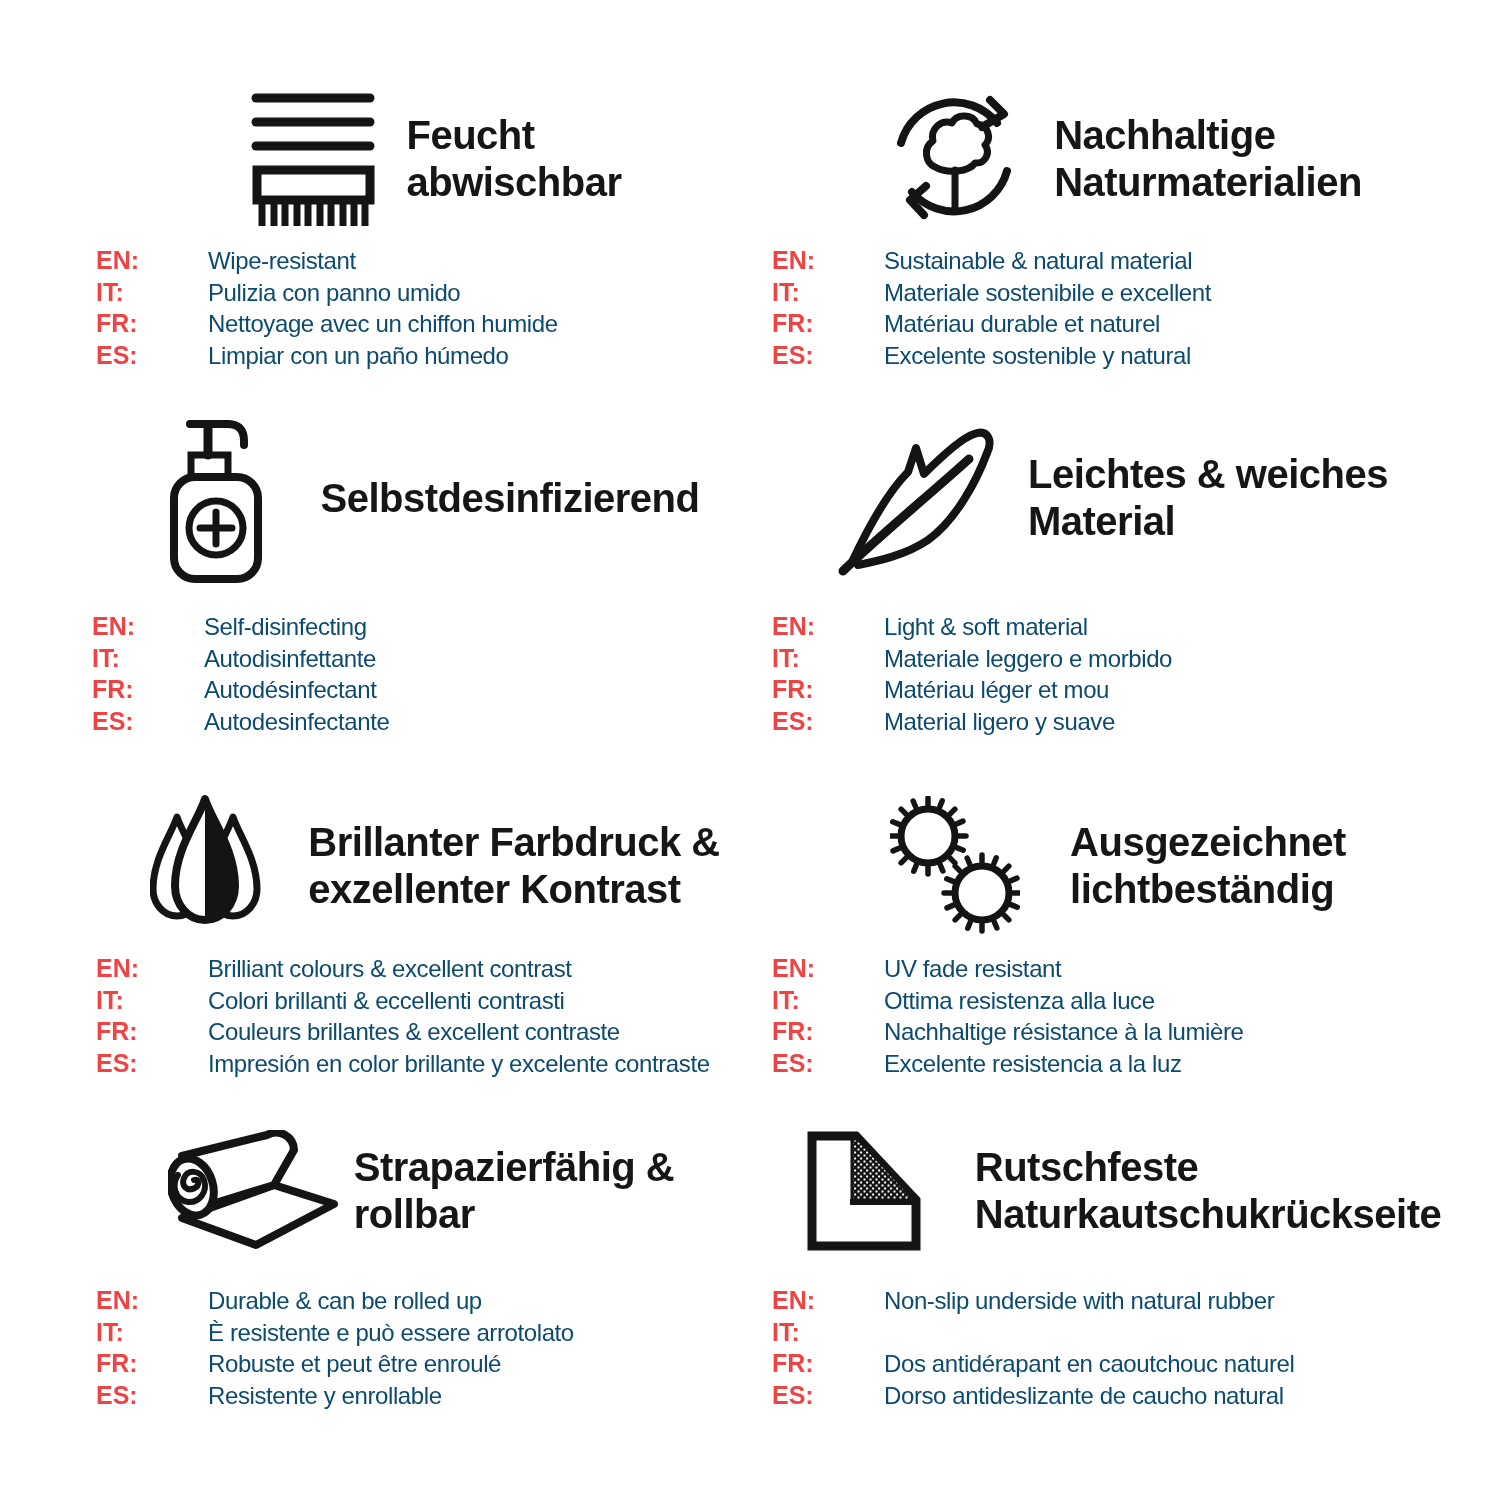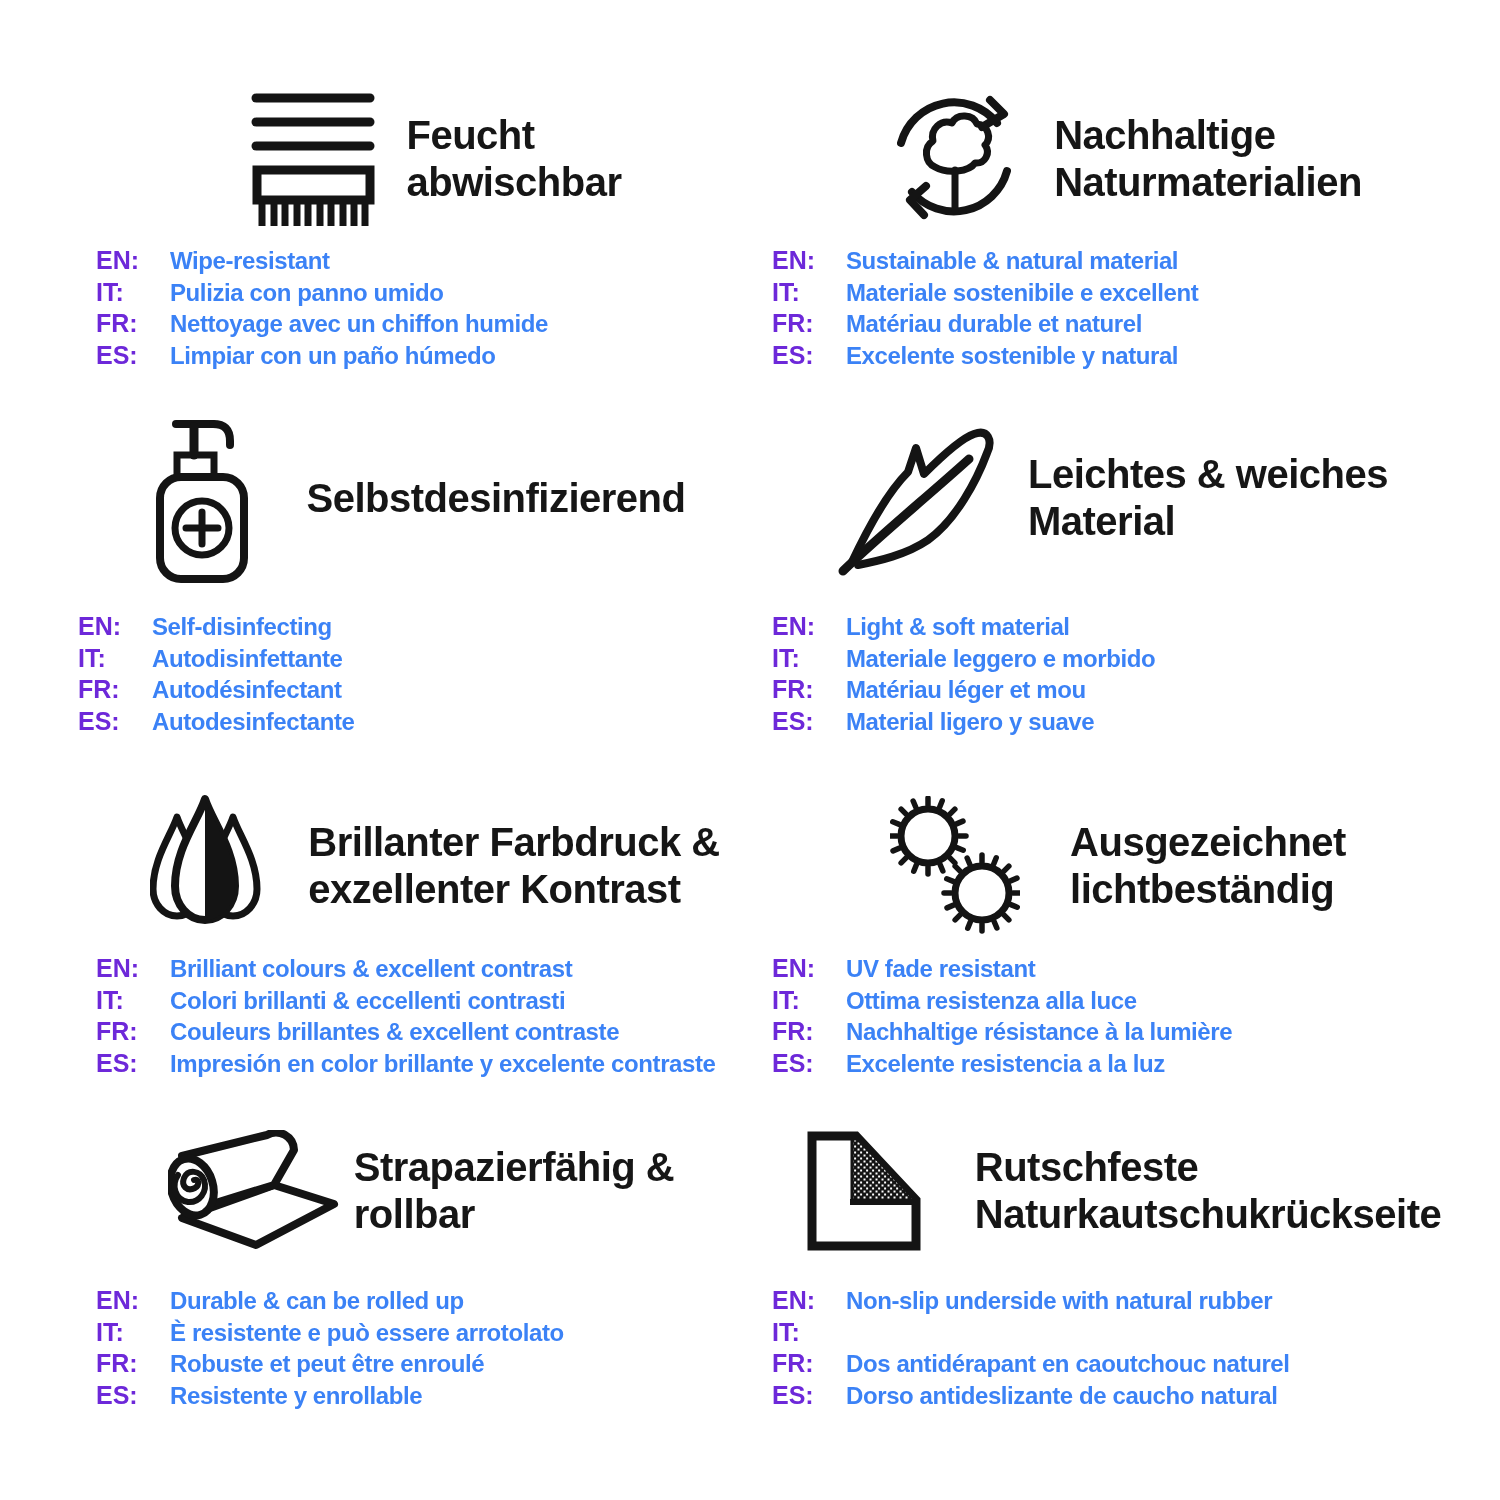--- a/index.html
+++ b/index.html
@@ -5,21 +5,21 @@
   html,body{margin:0;padding:0;}
   body{
     width:1500px;height:1500px;position:relative;overflow:hidden;
     background:#ffffff;color:#161616;
     font-family:"Liberation Sans","DejaVu Sans",sans-serif;
     -webkit-font-smoothing:antialiased;
   }
   .section{position:absolute;}
   .s1{left:96px;top:88px;width:676px}
   .s2{left:772px;top:88px;width:712px}
-  .s3{left:78px;top:410px;width:676px}
+  .s3{left:92px;top:410px;width:676px}
   .s4{left:772px;top:410px;width:712px}
   .s5{left:96px;top:788px;width:676px}
   .s6{left:772px;top:788px;width:712px}
   .s7{left:96px;top:1128px;width:676px}
   .s8{left:772px;top:1128px;width:712px}
 
   .hdr{display:flex;align-items:center;justify-content:center;}
   .s1 .hdr,.s2 .hdr{height:142px}
   .s3 .hdr,.s4 .hdr{height:176px}
   .s5 .hdr,.s6 .hdr{height:156px}
@@ -28,22 +28,22 @@
   .icon-box{width:160px;flex:0 0 160px;display:flex;align-items:center;}
   .title{font-size:40px;font-weight:700;line-height:47px;letter-spacing:-0.5px;color:#161616;}
 
   .trs{display:flex;flex-direction:column;}
   .s1 .trs,.s2 .trs{margin-top:16px}
   .s3 .trs,.s4 .trs{margin-top:26px}
   .s5 .trs,.s6 .trs{margin-top:10px}
   .s7 .trs,.s8 .trs{margin-top:32px}
 
   .trow{display:flex;align-items:baseline;height:31.5px;}
-  .tlabel{width:74px;flex:0 0 74px;font-size:25px;font-weight:700;color:#6d28d9;}
-  .tvalue{font-size:24px;font-weight:700;letter-spacing:-0.4px;white-space:nowrap;color:#3b82f6;}
+  .tlabel{width:74px;flex:0 0 74px;font-size:25px;font-weight:700;color:#ef4444;}
+  .tvalue{font-size:24px;font-weight:400;letter-spacing:-0.4px;white-space:nowrap;color:#0c4a6e;margin-left:38px;}
 
   svg.icn{stroke:#141414;fill:none;stroke-linecap:round;stroke-linejoin:round;display:block;}
 </style>
 </head>
 <body>
 
 <div class="section s1">
   <div class="hdr">
     <div class="icon-box">
       <svg class="icn" width="128" height="140" viewBox="0 0 128 140" style="margin-left:3px">

